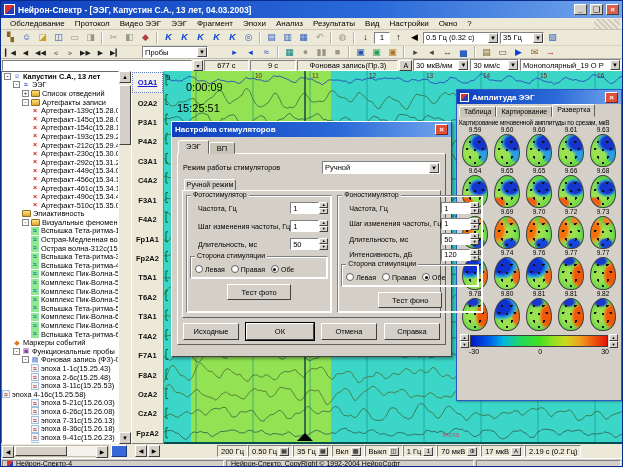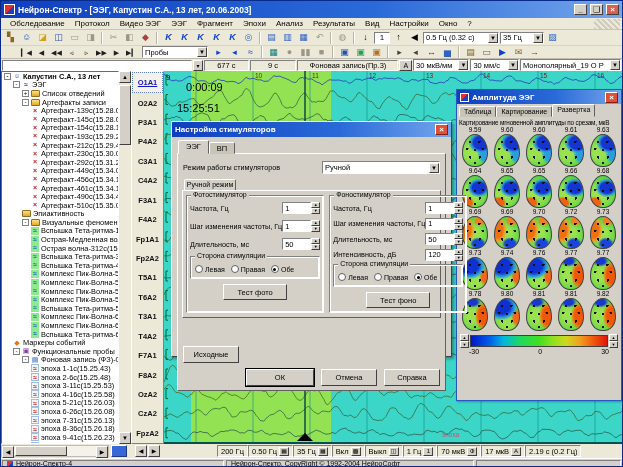--- a/index.html
+++ b/index.html
@@ -23,21 +23,21 @@
   
   #menubar{left:0;top:17px;width:100%;height:12px;background:#ece9d8;display:flex;
     align-items:center;padding-left:4px;border-bottom:1px solid #c8c4b8;}
   .mitem{font-size:8px;padding:0 5px;white-space:nowrap;}
   #watermark{margin-left:auto;width:26px;height:10px;margin-right:2px;
     background:repeating-linear-gradient(45deg,#c8c4b8 0 2px,#ece9d8 2px 4px);opacity:.8;}
   
   #toolbar1{left:0;top:29px;width:100%;height:16px;background:#ece9d8;display:flex;
     align-items:center;padding:0 2px;gap:1px;border-bottom:1px solid #d8d4c8;}
   #toolbar2{left:0;top:45px;width:100%;height:13px;background:#ece9d8;display:flex;
-    align-items:center;padding:0 18px;gap:1px;border-bottom:1px solid #c0bcb0;}
+    align-items:center;padding:0 2px;gap:17px;border-bottom:1px solid #c0bcb0;}
   .tb{min-width:15px;height:13px;display:flex;align-items:center;justify-content:center;
     font-size:9px;line-height:11px;border:1px solid transparent;background:transparent;padding:0 1px;}
   .tb.dis{color:#9a968a !important;}
   .tsep{width:2px;height:12px;border-left:1px solid #b8b4a8;border-right:1px solid #fff;margin:0 2px;}
   .combo{background:#fff;border:1px solid;border-color:#808080 #fff #fff #808080;height:12px;
     display:flex;align-items:center;font-size:7.5px;padding-left:2px;white-space:nowrap;overflow:hidden;}
   .combo .da{margin-left:auto;width:10px;height:10px;background:#d4d0c8;
     border:1px solid;border-color:#fff #404040 #404040 #fff;font-size:6px;line-height:8px;
     display:flex;align-items:center;justify-content:center;flex:0 0 auto;}
   .tedit{background:#fff;border:1px solid;border-color:#808080 #fff #fff #808080;height:12px;
@@ -94,40 +94,40 @@
   .tpanel{border:1px solid;border-color:#fff #606060 #606060 #fff;background:#d4d0c8;padding:4px;margin-top:-1px;}
   .modrow{display:flex;align-items:center;gap:4px;margin:3px 1px 5px;}
   .lab{font-size:7.2px;white-space:nowrap;}
   .dcombo{width:118px;height:13px;margin-left:auto;}
   .itab{width:52px;height:12px;border:1px solid;border-color:#fff #606060 transparent #fff;
     font-size:7px;text-align:center;padding-top:1px;margin-left:2px;background:#d4d0c8;border-radius:2px 2px 0 0;}
   .ipanel{border:1px solid;border-color:#fff #606060 #606060 #fff;padding:4px 3px;display:flex;gap:5px;margin-top:-1px;}
   .group{flex:1;border:1px solid;border-color:#808080 #fff #fff #808080;outline:1px solid #fff;
     outline-offset:-2px;position:relative;padding:6px 3px 3px;}
   .gtitle{position:absolute;top:-5px;left:4px;background:#d4d0c8;font-size:7px;padding:0 2px;white-space:nowrap;}
-  .frow{display:flex;align-items:center;margin-bottom:6px;}
+  .frow{display:flex;align-items:center;margin-bottom:6px;margin-left:8px;}
   .frow.tight{margin-bottom:3.5px;}
   .frow .lab{flex:1;overflow:hidden;}
   .spin{display:flex;width:38px;flex:0 0 auto;}
   .spin .val{flex:1;background:#fff;border:1px solid;border-color:#808080 #fff #fff #808080;
     font-size:7.5px;padding:0 2px;height:12px;display:flex;align-items:center;}
   .spin .ud{width:9px;display:flex;flex-direction:column;}
   .spin .ud div{flex:1;background:#d4d0c8;border:1px solid;border-color:#fff #404040 #404040 #fff;
     font-size:4px;line-height:4px;text-align:center;color:#000;}
   .sidegrp{margin:2px 0 5px;}
   .radios{display:flex;gap:6px;padding:2px 1px;}
   .radio{display:flex;align-items:center;gap:2px;font-size:7px;white-space:nowrap;}
   .rdot{width:8px;height:8px;border-radius:50%;background:#fff;border:1px solid #606060;
     display:flex;align-items:center;justify-content:center;}
   .rdot.on::after{content:"";width:3px;height:3px;border-radius:50%;background:#000;}
   .testbtn{width:64px;height:16px;margin:2px auto 1px;font-size:7.5px;}
   .dbtns{display:flex;align-items:center;margin-top:5px;padding:0 1px;}
   .dbtn{width:58px;height:17px;font-size:7.5px;}
   .dbtn.ok{width:70px;outline:1px solid #000;outline-offset:0;margin-left:auto;}
-  .dbtn+.dbtn{margin-left:7px;margin-top:46px;}
+  .dbtn+.dbtn{margin-left:7px;}
   
   #mapwin{left:455px;top:88px;width:166px;height:312px;background:#d4d0c8;
     border:1px solid #2858c8;box-shadow:1px 1px 2px rgba(0,0,0,.3);z-index:4;}
   #mapwin .dtitle{height:14px;}
   .micon{width:9px;height:9px;background:linear-gradient(135deg,#e03030 50%,#2040c0 50%);border:1px solid #fff;margin-right:3px;}
   .mtabs{display:flex;height:13px;padding-left:2px;background:#d4d0c8;}
   .mtab{font-size:7px;padding:1px 4px 0;border:1px solid;border-color:#fff #606060 transparent #fff;
     border-radius:2px 2px 0 0;background:#c8c4b8;height:11px;margin-top:2px;}
   .mtab.on{background:#d4d0c8;height:13px;margin-top:0;z-index:2;}
   #mapcap{font-size:6.4px;letter-spacing:-0.2px;white-space:nowrap;overflow:hidden;padding:2px 2px 0;}
@@ -192,21 +192,21 @@
   #sp1{width:222px;} #sp2{width:248px;} #sp3{flex:1;}
   .appdot{width:6px;height:6px;background:linear-gradient(135deg,#e03030 50%,#2040c0 50%);margin-right:3px;flex:0 0 auto;}
 </style>
 </head>
 <body>
 
 <div id="app">
 
   <div id="titlebar" class="abs">
     <div id="app-icon"></div>
-    <div id="title-text">Нейрон-Спектр - [ЭЭГ, Капустин С.А., 13 лет, 20.06.2003]</div>
+    <div id="title-text">Нейрон-Спектр - [ЭЭГ, Капустин С.А., 13 лет, 04.03.2003]</div>
     <div class="wbtn btn">_</div>
     <div class="wbtn btn">❑</div>
     <div class="wbtn btn close">×</div>
   </div>
 
   <div id="menubar" class="abs">
     <div id="watermark" style="order:99"></div>
   <div class="mitem">Обследование</div>
       <div class="mitem">Протокол</div>
       <div class="mitem">Видео ЭЭГ</div>
@@ -476,21 +476,21 @@
         <span>эпоха 1-1с(15.25.43)</span>
       </div>
       <div class="trow" style="padding-left: 29px;">
         <span class="ti epoch">≈</span>
         <span>эпоха 2-6с(15.25.48)</span>
       </div>
       <div class="trow" style="padding-left: 29px;">
         <span class="ti epoch">≈</span>
         <span>эпоха 3-11с(15.25.53)</span>
       </div>
-      <div class="trow" style="padding-left: 29px;">
+      <div class="trow" style="">
         <span class="ti epoch">≈</span>
         <span>эпоха 4-16с(15.25.58)</span>
       </div>
       <div class="trow" style="padding-left: 29px;">
         <span class="ti epoch">≈</span>
         <span>эпоха 5-21с(15.26.03)</span>
       </div>
       <div class="trow" style="padding-left: 29px;">
         <span class="ti epoch">≈</span>
         <span>эпоха 6-26с(15.26.08)</span>

